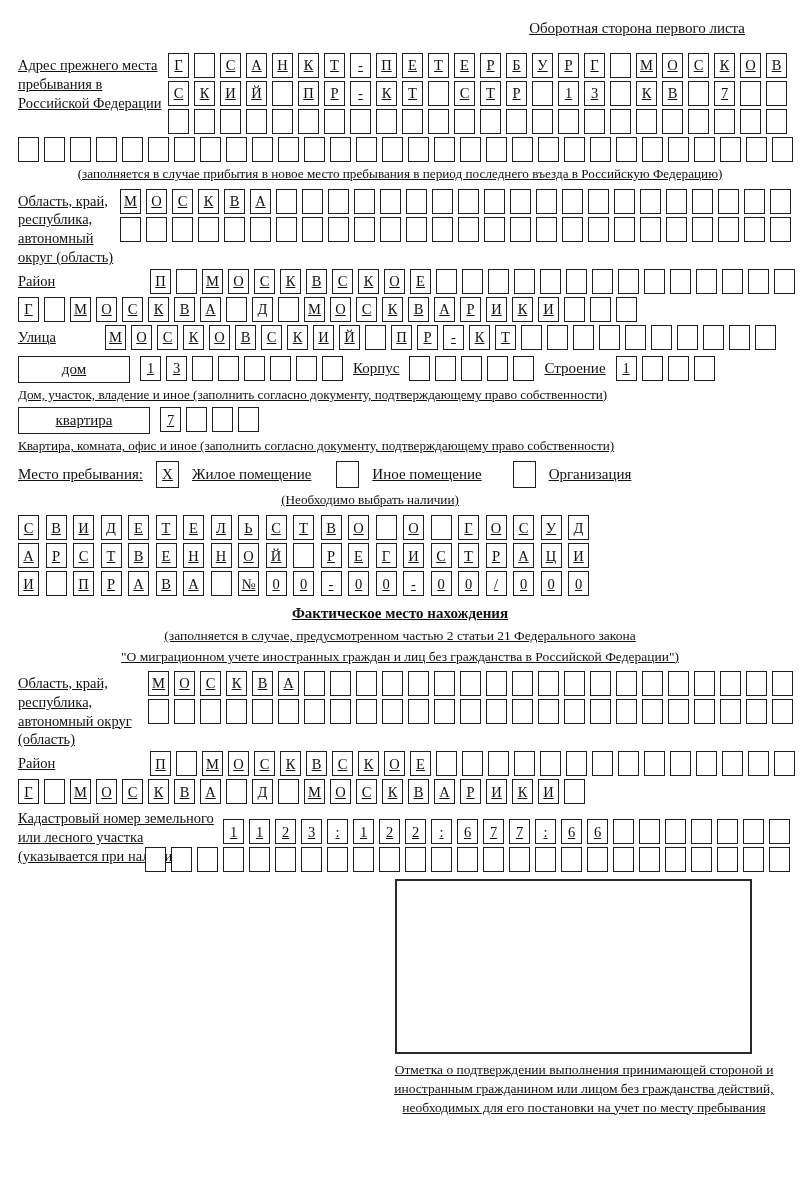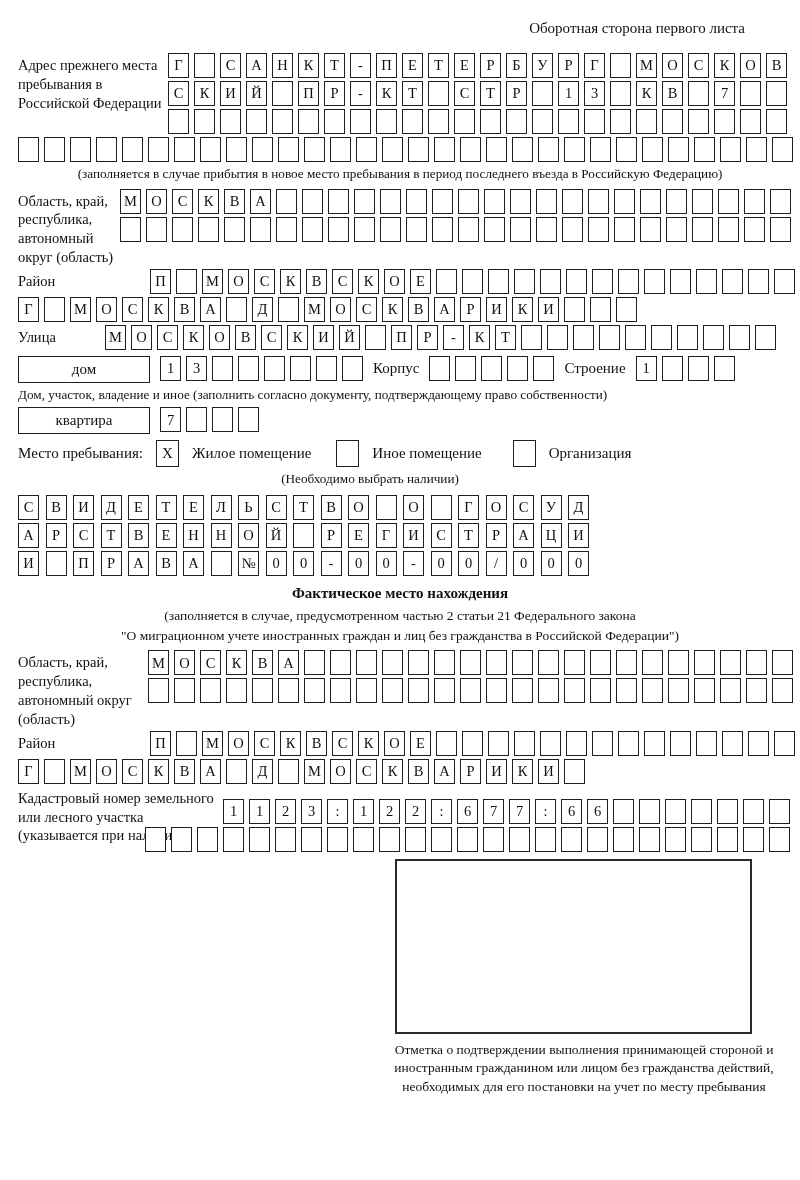--- a/index.html
+++ b/index.html
@@ -1,19 +1,20 @@
 <!DOCTYPE html>
 <html><head>
 <meta charset="utf-8">
 <style>
   html,body{margin:0;padding:0;background:#fff;}
   .page{
     width:800px;height:1180px;background:#ffffff;position:relative;
     font-family:"Liberation Serif","DejaVu Serif",serif;color:#111;
     overflow:hidden;
+    text-decoration:underline;
   }
   .hdr-note{margin:20px 55px 0 0;text-align:right;font-size:15px;}
   .frow{display:flex;align-items:flex-start;margin-left:18px;}
   .lbl{font-size:14.5px;line-height:1.3;padding-top:3px;flex:0 0 auto;}
   .cells{display:flex;gap:5px;flex:0 0 auto;}
   .cells.gapw{gap:6.5px;}
   .cellcol{display:flex;flex-direction:column;gap:3px;}
   .cell{
     box-sizing:border-box;width:21px;height:25px;border:1.6px solid #1f1f1f;
     display:flex;align-items:center;justify-content:center;
@@ -309,21 +310,21 @@
         <span class="cell"></span>
         <span class="cell"></span>
         <span class="cell"></span>
         <span class="cell"></span>
         <span class="cell"></span>
         <span class="cell"></span>
       </div>
   </div>
 
   <div class="frow" style="margin-top:6px;gap:10px">
-    <div class="namedbox" style="width:132px">дом</div>
+    <div class="namedbox" style="width:112px">дом</div>
     <div class="cells">
         <span class="cell">1</span>
         <span class="cell">3</span>
         <span class="cell"></span>
         <span class="cell"></span>
         <span class="cell"></span>
         <span class="cell"></span>
         <span class="cell"></span>
         <span class="cell"></span>
       </div>
@@ -347,20 +348,21 @@
 
   <div class="frow" style="margin-top:4px;gap:10px">
     <div class="namedbox" style="width:132px">квартира</div>
     <div class="cells">
         <span class="cell">7</span>
         <span class="cell"></span>
         <span class="cell"></span>
         <span class="cell"></span>
       </div>
   </div>
+  <div class="note" style="text-align:left;margin-left:18px">Квартира, комната, офис и иное (заполнить согласно документу, подтверждающему право собственности)</div>
 
   <div class="frow" style="margin-top:6px;gap:13px;align-items:center">
     <div class="inl-lbl" style="padding-top:0">Место пребывания:</div>
     <div class="ckbox">X</div>
     <div class="inl-lbl" style="padding-top:0">Жилое помещение</div>
     <div class="ckbox" style="margin-left:12px"></div>
     <div class="inl-lbl" style="padding-top:0">Иное помещение</div>
     <div class="ckbox" style="margin-left:18px"></div>
     <div class="inl-lbl" style="padding-top:0">Организация</div>
   </div>

